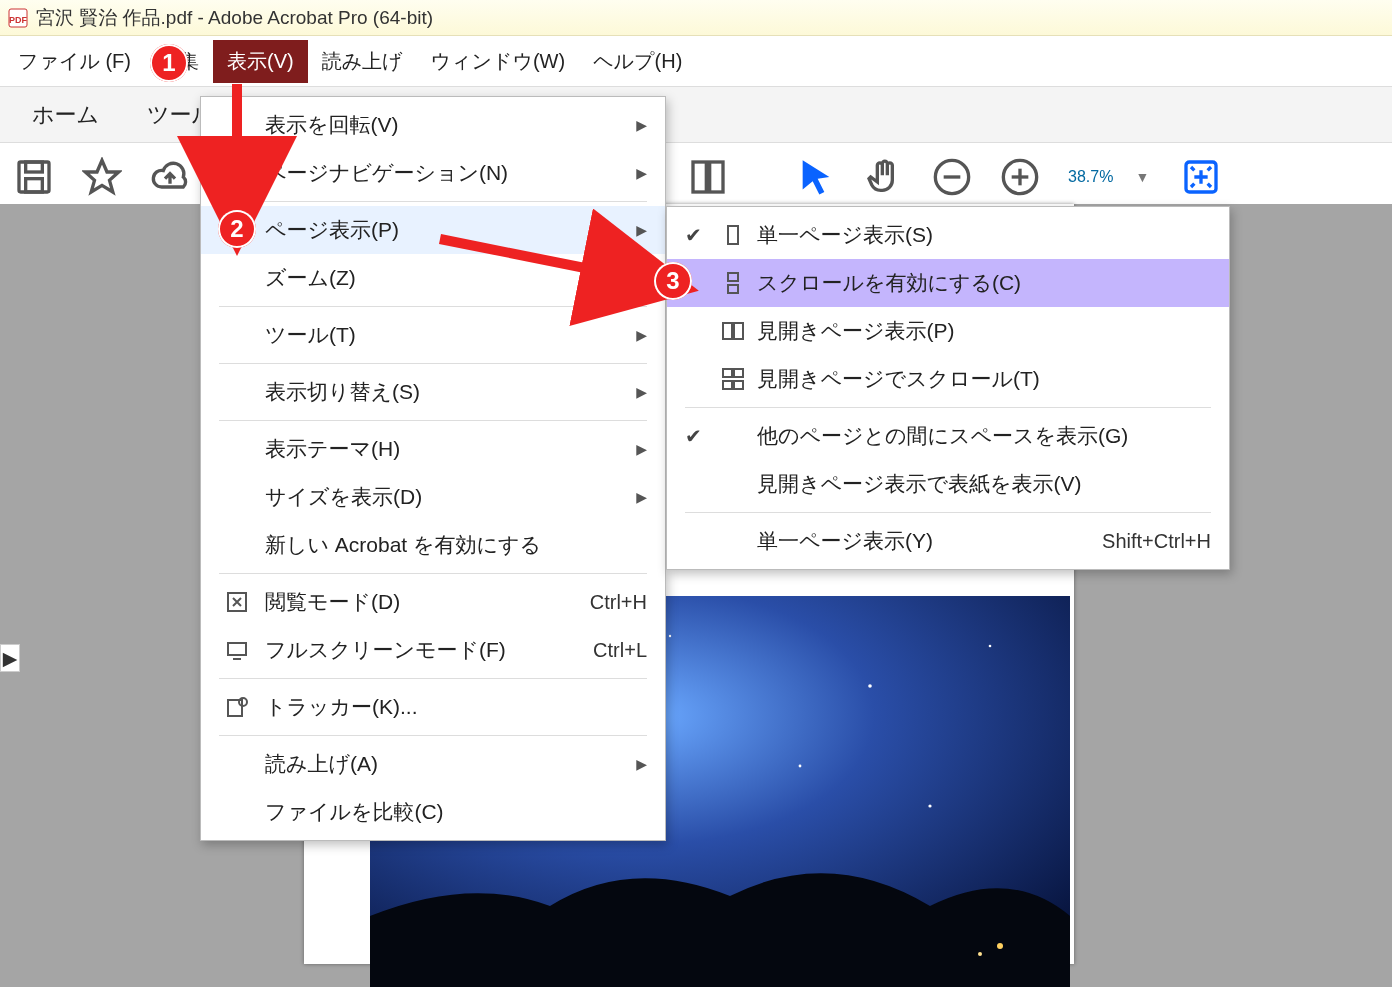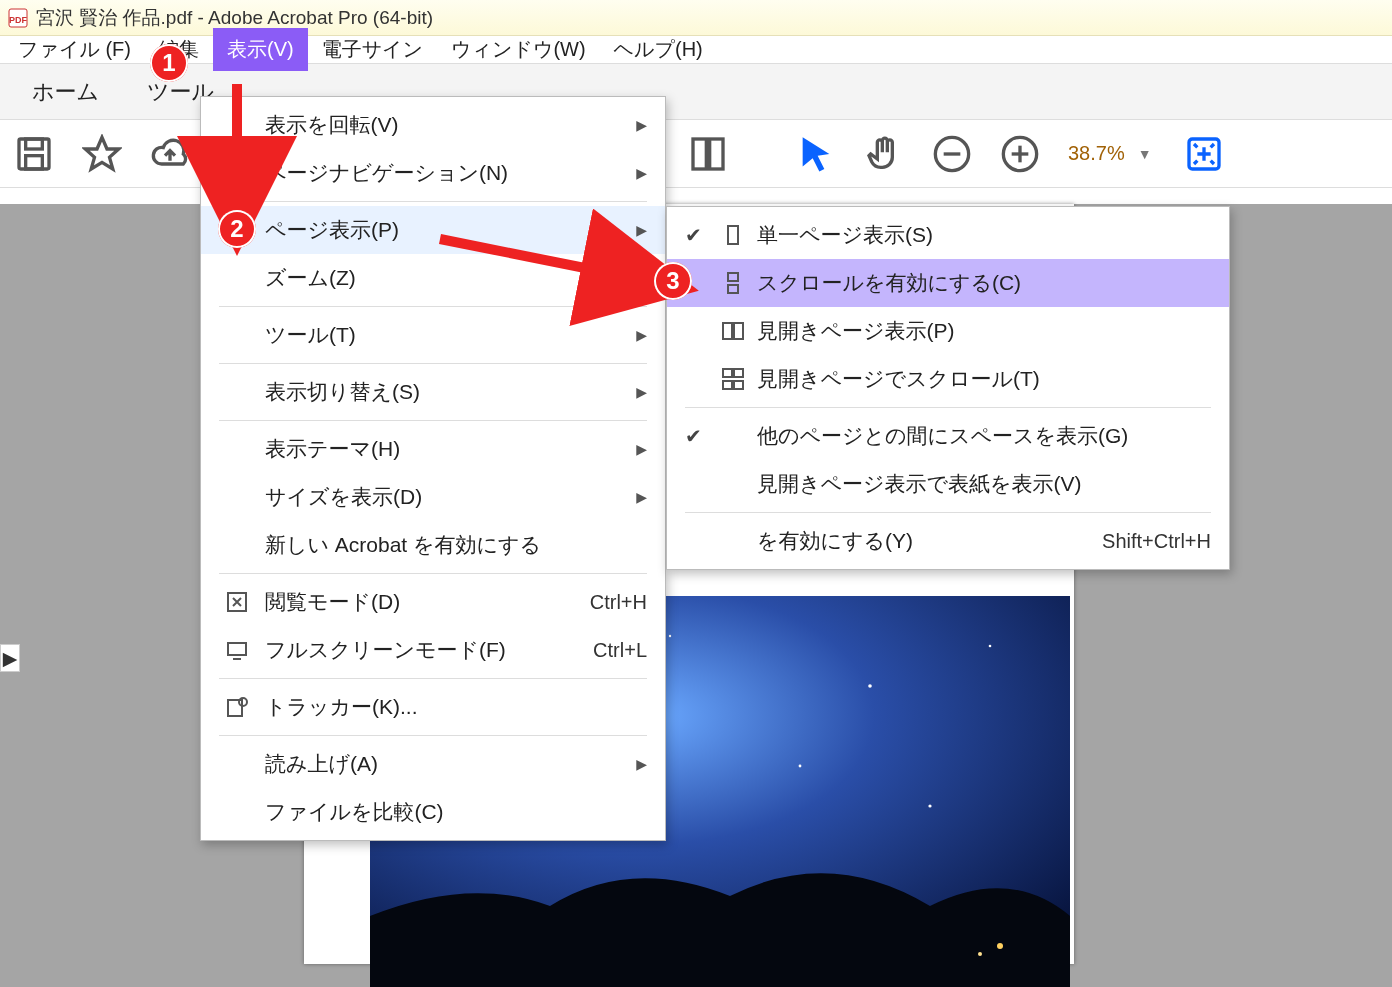--- a/index.html
+++ b/index.html
@@ -4,33 +4,33 @@
 <style>
   * { box-sizing: border-box; margin: 0; padding: 0; font-family: "Yu Gothic UI", "Meiryo", sans-serif; }
   body { width: 1392px; height: 987px; overflow: hidden; background: #fff; font-size: 19px; color: #222; }
 
   
   .titlebar { height: 36px; background: linear-gradient(#fffef0, #fdf9d8); display: flex; align-items: center; padding: 15px 8px; border-bottom: 1px solid #e6e0b8; }
   .titlebar .pdf-icon { width: 20px; height: 20px; margin-right: 8px; display: inline-block; }
   .titlebar .title { font-size: 19px; color: #333; }
 
   
-  .menubar { height: 28px; display: flex; align-items: center; padding: 0 4px; border-bottom: 1px solid #ddd; background: #fff; }
+  .menubar { height: 51px; display: flex; align-items: center; padding: 0 4px; border-bottom: 1px solid #ddd; background: #fff; }
   .menubar .menu-item { padding: 8px 14px; font-size: 20px; color: #222; cursor: default; }
-  .menubar .menu-item.active { background: #8b5cf6; color: #fff; }
+  .menubar .menu-item.active { background: #7f1d1d; color: #fff; }
 
   
   .tabrow { height: 56px; display: flex; align-items: center; background: #f4f4f4; border-bottom: 1px solid #ddd; padding: 0 8px; }
   .tabrow .tab { padding: 10px 24px; font-size: 22px; color: #222; }
 
   
   .toolbar { height: 68px; display: flex; align-items: center; background: #fff; border-bottom: 1px solid #ddd; }
   .toolbar .tb-icon { width: 40px; height: 40px; margin: 0 14px; color: #555; }
   .toolbar .spacer-flex { flex: 0 0 470px; }
-  .toolbar .zoom-text { font-size: 20px; color: #a16207; margin-left: 14px; margin-right: 13px; }
+  .toolbar .zoom-text { font-size: 16px; color: #0369a1; margin-left: 14px; margin-right: 22px; }
   .toolbar .chev { color: #777; font-size: 14px; margin-right: 18px; }
 
   
   .docarea { position: absolute; left: 0; right: 0; top: 204px; bottom: 0; background: #a5a5a5; }
   .sidebar-handle { position: absolute; left: 0; top: 440px; width: 20px; height: 28px; background: #fff; display:flex; align-items:center; justify-content:center; color:#333; border:1px solid #ccc; }
   .page { position: absolute; left: 304px; top: 0; width: 770px; height: 760px; background: #fff; box-shadow: 0 0 4px rgba(0,0,0,0.4); }
   .photo { position: absolute; left: 370px; top: 392px; width: 700px; height: 400px; overflow:hidden; }
 
   
   .dropdown { position: absolute; left: 200px; top: 96px; width: 466px; background: #fff; border: 1px solid #bbb; box-shadow: 2px 4px 10px rgba(0,0,0,0.25); z-index: 20; padding: 4px 0; }
@@ -67,21 +67,21 @@
         <text x="10" y="15" font-size="9" text-anchor="middle" fill="#c33" font-weight="bold">PDF</text>
       </svg>
   </span>
   <span class="title">宮沢 賢治 作品.pdf - Adobe Acrobat Pro (64-bit)</span>
 </div>
 
 <div class="menubar">
   <div class="menu-item">ファイル (F)</div>
   <div class="menu-item">編集</div>
   <div class="menu-item active">表示(V)</div>
-  <div class="menu-item">電子サイン</div>
+  <div class="menu-item">読み上げ</div>
   <div class="menu-item">ウィンドウ(W)</div>
   <div class="menu-item">ヘルプ(H)</div>
 </div>
 
 <div class="tabrow">
   <div class="tab">ホーム</div>
   <div class="tab">ツール</div>
 </div>
 
 <div class="toolbar">
@@ -314,21 +314,21 @@
   </div>
   <div class="sm-item">
     <span class="sm-check"></span>
       <span class="sm-icon"></span>
     <span class="sm-label">見開きページ表示で表紙を表示(V)</span>
   </div>
   <div class="sm-sep"></div>
   <div class="sm-item">
     <span class="sm-check"></span>
       <span class="sm-icon"></span>
-    <span class="sm-label">を有効にする(Y)</span>
+    <span class="sm-label">単一ページ表示(Y)</span>
     <span class="sm-short">Shift+Ctrl+H</span>
   </div>
 </div>
 
 <div class="callout" style="left:150px; top:44px;">1</div>
 <div class="callout" style="left:218px; top:210px;">2</div>
 <div class="callout" style="left:654px; top:262px;">3</div>
 
 <div class="arrow" style="left:222px; top:84px;">
   <svg width="30" height="130">

